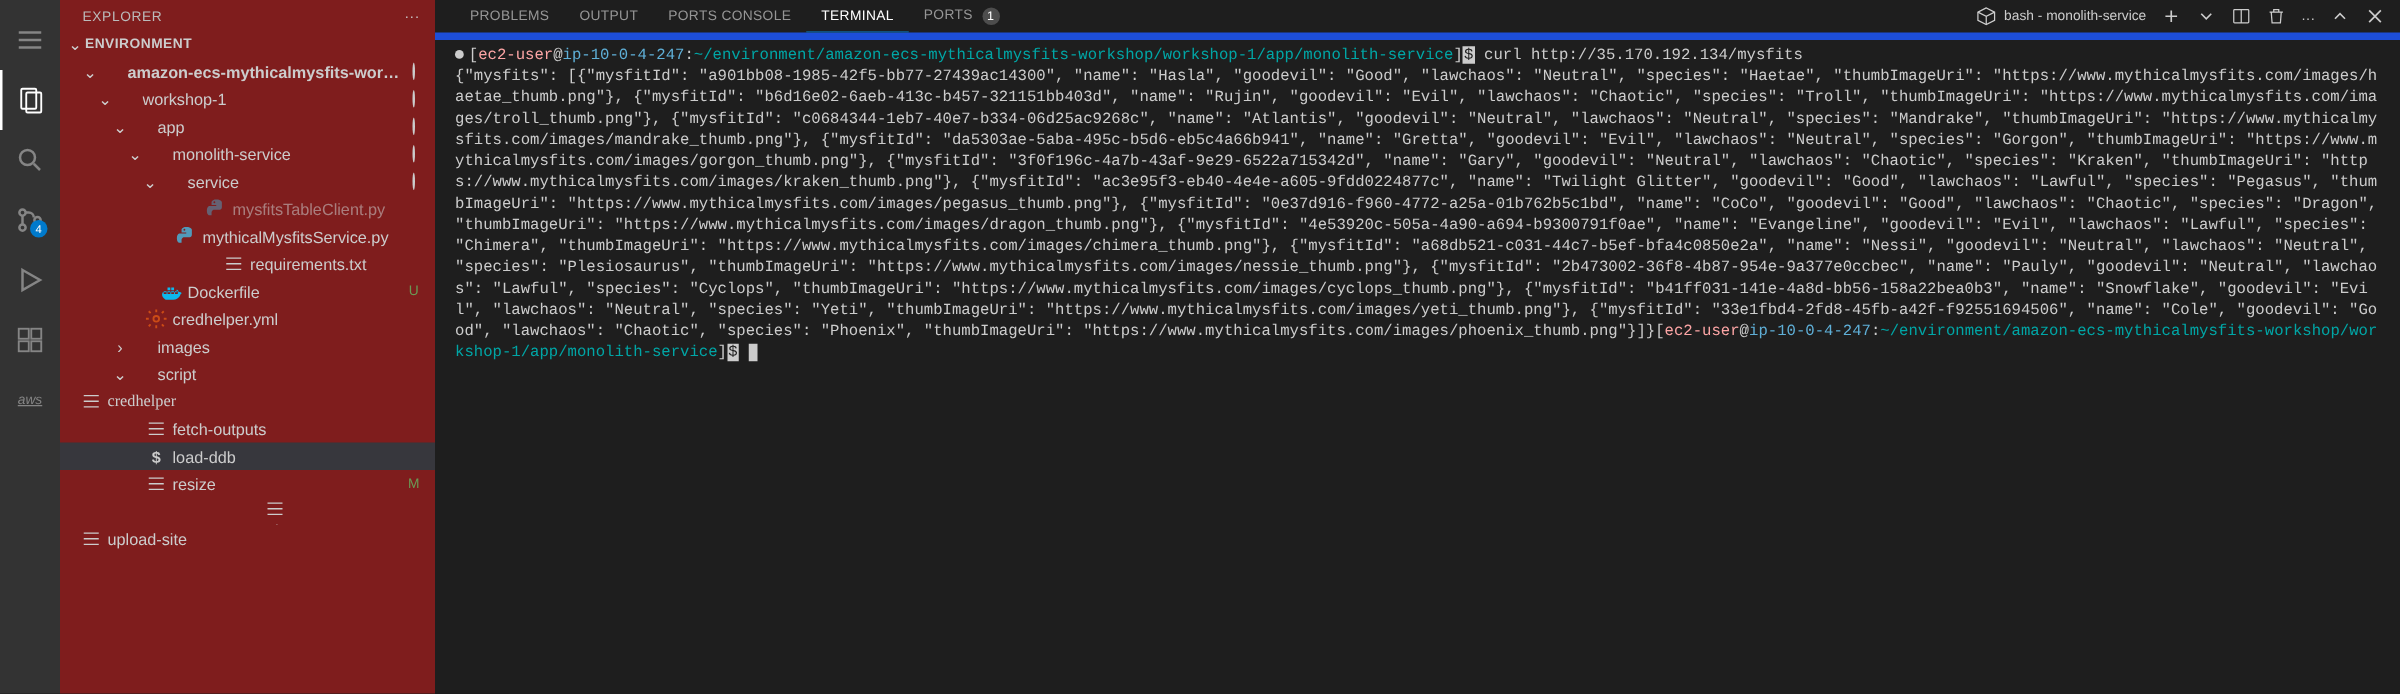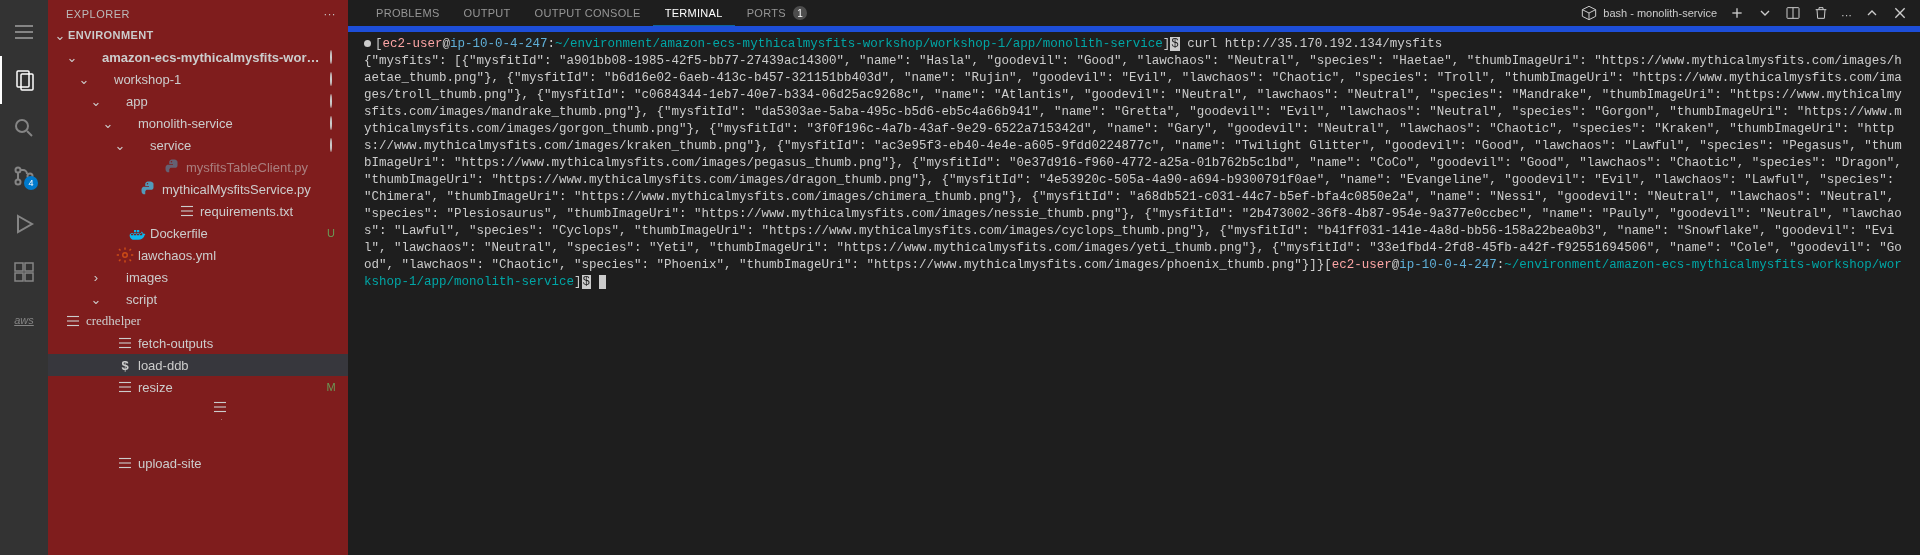--- a/index.html
+++ b/index.html
@@ -185,21 +185,21 @@
             <span class="status">U</span>
           </div>
           <div class="tree-row" style="padding-left: 52px;">
             <span class="chev hidden"></span>
             <span class="icon">
               <svg viewBox="0 0 24 24" fill="none" stroke="#cb4b16" stroke-width="2">
                 <circle cx="12" cy="12" r="3"></circle>
                 <path d="M12 2v3M12 19v3M4 12H1M23 12h-3M6 6l-2-2M20 20l-2-2M6 18l-2 2M20 4l-2 2"></path>
               </svg>
             </span>
-            <span class="label">lawchaos.yml</span>
+            <span class="label">credhelper.yml</span>
             <span class="status"></span>
           </div>
           <div class="tree-row" style="padding-left: 40px;">
             <span class="chev ">›</span>
             <span class="icon"></span>
             <span class="label">images</span>
             <span class="status"></span>
           </div>
           <div class="tree-row" style="padding-left: 40px;">
             <span class="chev ">⌄</span>
@@ -256,41 +256,41 @@
             <span class="icon">
               <svg viewBox="0 0 24 24" fill="none" stroke="#cccccc" stroke-width="1.5">
                 <line x1="4" y1="6" x2="20" y2="6"></line>
                 <line x1="4" y1="12" x2="20" y2="12"></line>
                 <line x1="4" y1="18" x2="20" y2="18"></line>
               </svg>
             </span>
             <span class="label">setup</span>
             <span class="status"></span>
           </div>
-          <div class="tree-row" style="padding-left: 52px; margin-top: 32px;">
+          <div class="tree-row" style="">
             <span class="chev hidden"></span>
             <span class="icon">
               <svg viewBox="0 0 24 24" fill="none" stroke="#cccccc" stroke-width="1.5">
                 <line x1="4" y1="6" x2="20" y2="6"></line>
                 <line x1="4" y1="12" x2="20" y2="12"></line>
                 <line x1="4" y1="18" x2="20" y2="18"></line>
               </svg>
             </span>
             <span class="label">upload-site</span>
             <span class="status"></span>
           </div>
         </div>
     </div>
   </div>
 
   <div class="panel">
     <div class="panel-tabs">
       <div class="panel-tab">PROBLEMS</div>
       <div class="panel-tab">OUTPUT</div>
-      <div class="panel-tab">OUTPUT CONSOLE</div>
+      <div class="panel-tab">PORTS CONSOLE</div>
       <div class="panel-tab active">TERMINAL</div>
       <div class="panel-tab">
         <span>PORTS</span>
         <span class="count">1</span>
       </div>
       <div class="spacer"></div>
       <div class="panel-right">
         <div class="term-label">
           <svg viewBox="0 0 24 24" fill="none" stroke="currentColor" stroke-width="1.5">
               <path d="M12 2 2 7v10l10 5 10-5V7z"></path>

